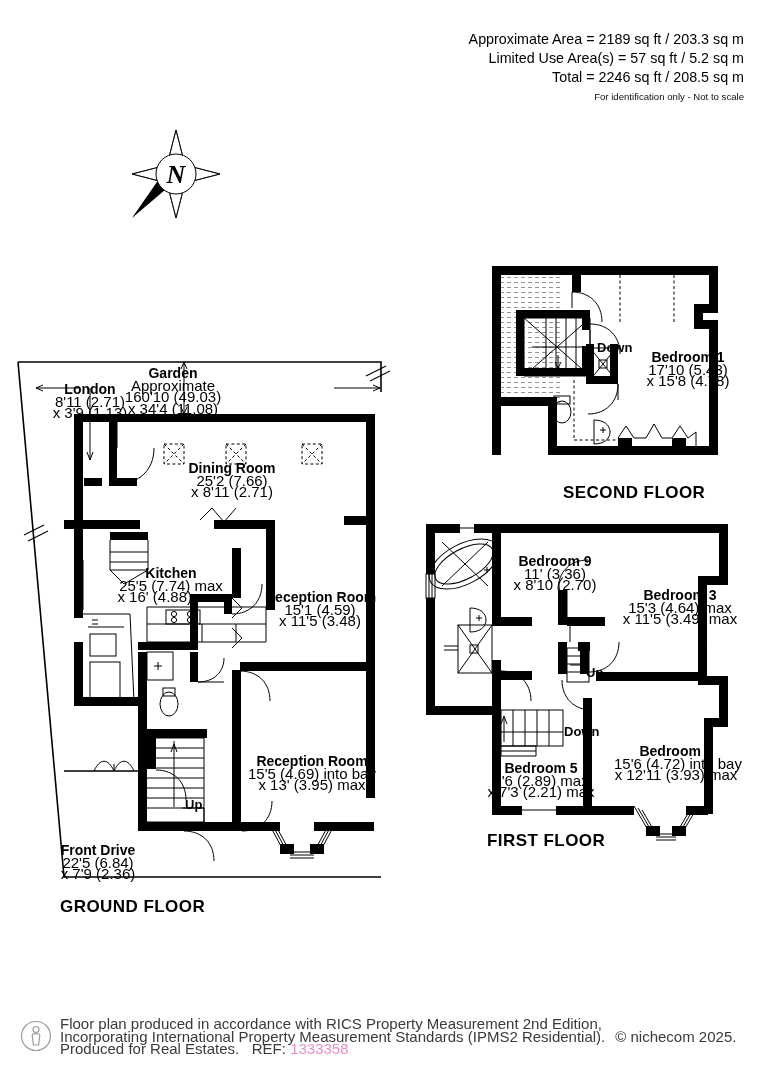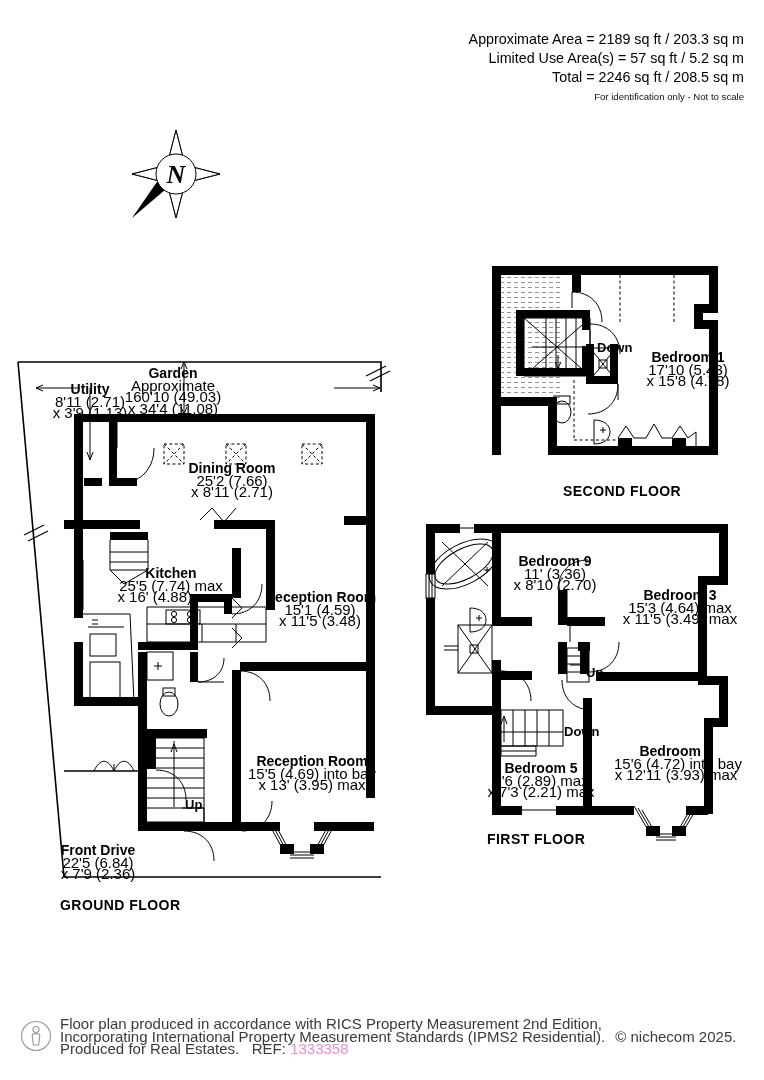--- a/index.html
+++ b/index.html
@@ -16,21 +16,21 @@
   #ident{font-size:9.6px;margin-top:5px;color:#111;}
 
   
   #compass{left:128px;top:126px;width:96px;height:96px;}
 
   
   .plan{position:absolute;}
   .plan svg{display:block;overflow:visible;}
 
   
-  .floor-caption{position:absolute;font-size:14px;font-weight:bold;letter-spacing:.45px;}
+  .floor-caption{position:absolute;font-size:17px;font-weight:bold;letter-spacing:.45px;}
   #cap-ground{left:60px;top:897px;}
   #cap-first{left:487px;top:831px;}
   #cap-second{left:563px;top:483px;}
 
   
   .rlabel{position:absolute;text-align:center;line-height:11.6px;white-space:nowrap;}
   .rlabel .nm{font-size:14px;font-weight:bold;display:block;}
   .rlabel .dm{font-size:15px;display:block;}
   .stair-lbl{position:absolute;font-size:13px;font-weight:bold;}
 
@@ -237,21 +237,21 @@
   </svg>
 </div>
 
 <div class="rlabel" style="left:118px;top:368px;width:110px;">
   <span class="nm">Garden</span>
   <span class="dm">Approximate</span>
   <span class="dm">160'10 (49.03)</span>
   <span class="dm">x 34'4 (11.08)</span>
 </div>
 <div class="rlabel" style="left:45px;top:384px;width:90px;">
-  <span class="nm">Utility</span>
+  <span class="nm">London</span>
   <span class="dm">8'11 (2.71)</span>
   <span class="dm">x 3'9 (1.13)</span>
 </div>
 <div class="rlabel" style="left:177px;top:463px;width:110px;">
   <span class="nm">Dining Room</span>
   <span class="dm">25'2 (7.66)</span>
   <span class="dm">x 8'11 (2.71)</span>
 </div>
 <div class="rlabel" style="left:116px;top:568px;width:110px;">
   <span class="nm">Kitchen</span>

